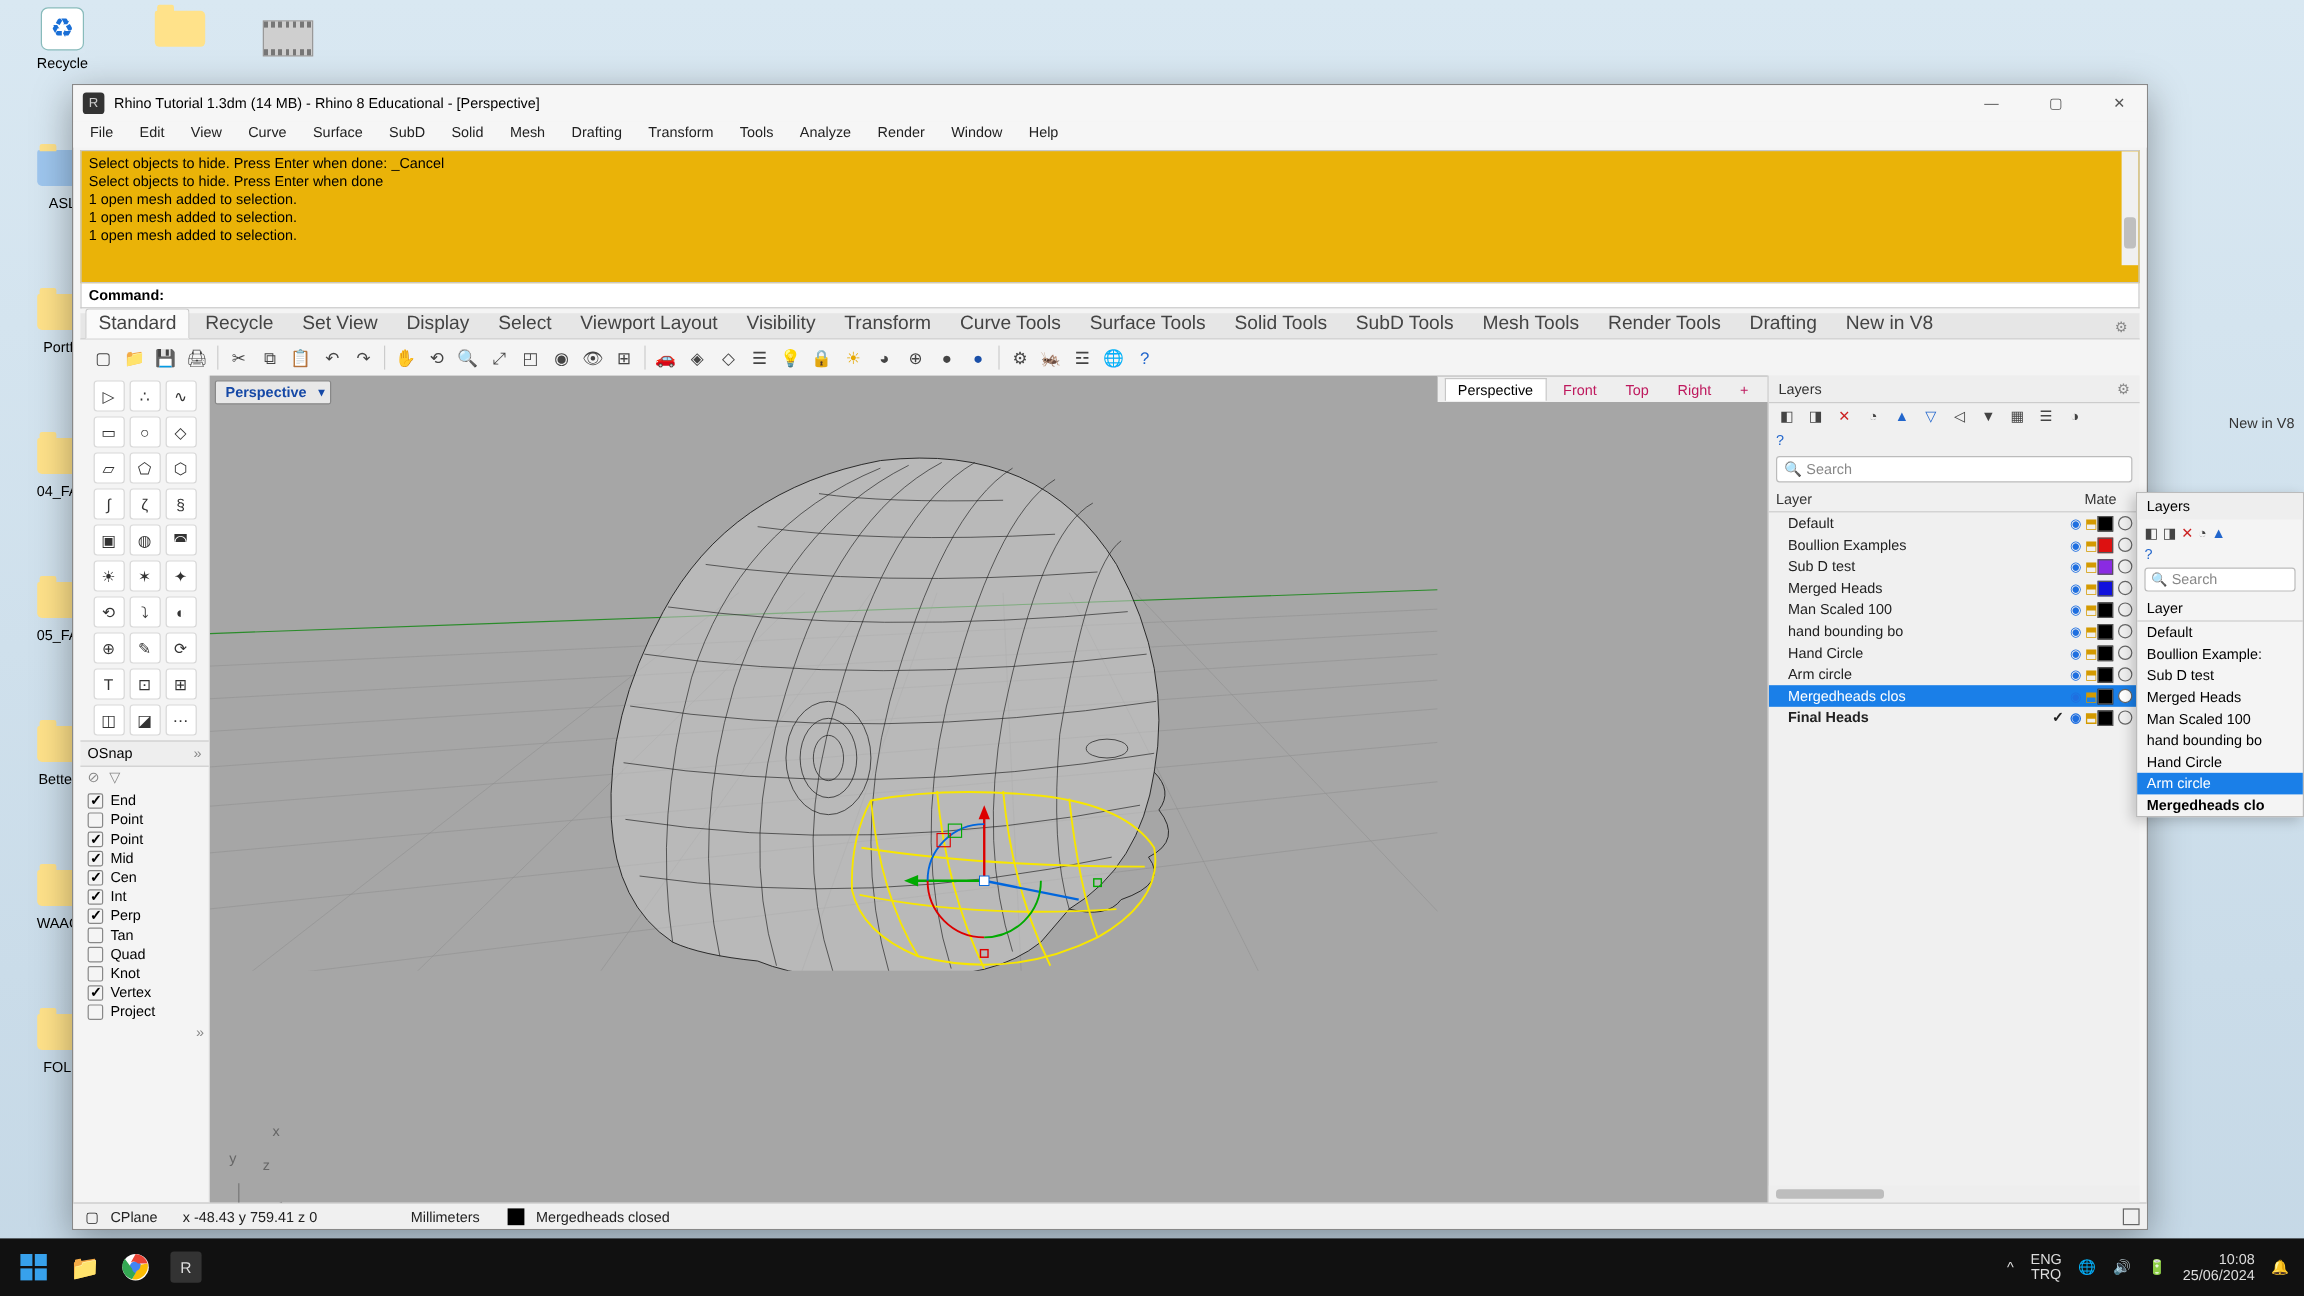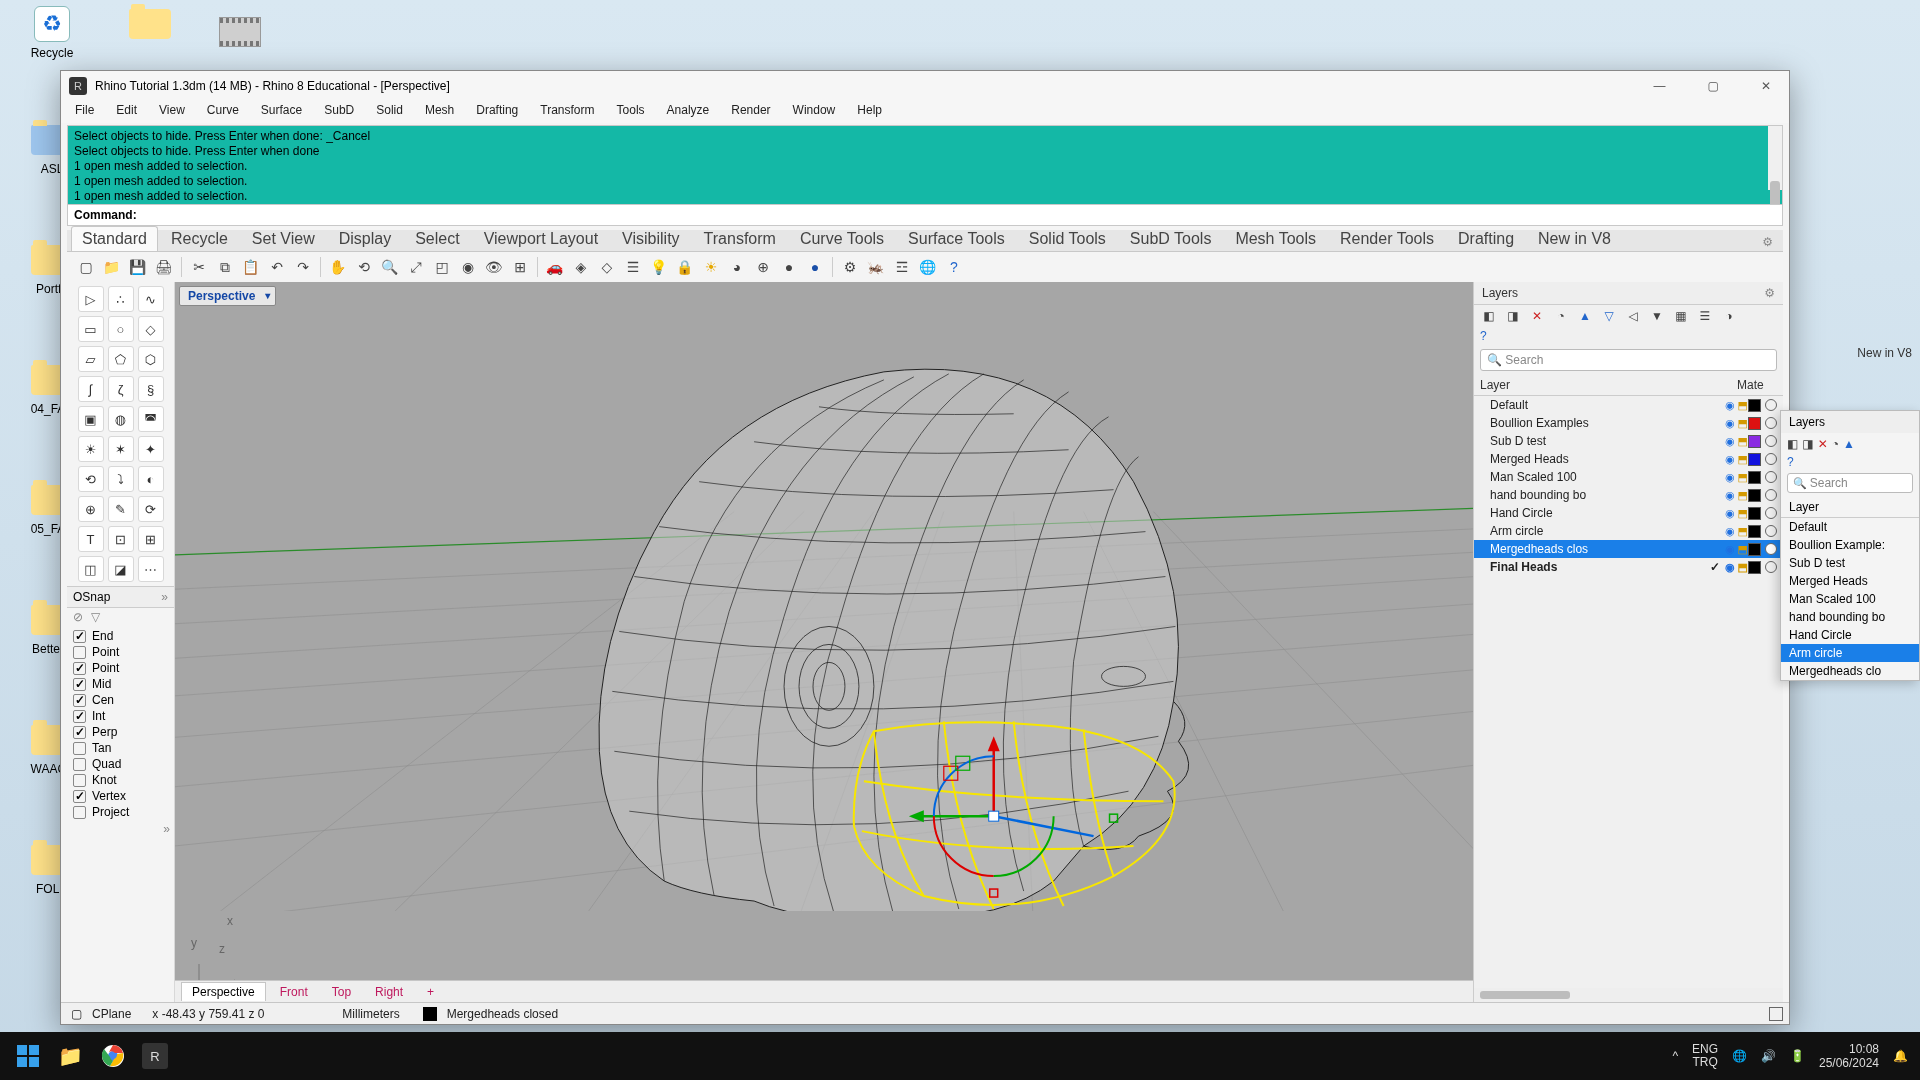--- a/index.html
+++ b/index.html
@@ -14,21 +14,21 @@
 .vid-shape::before,.vid-shape::after{content:"";position:absolute;left:0;right:0;height:5px;background:repeating-linear-gradient(90deg,#777 0 3px,#cfcfcf 3px 6px)}
 .vid-shape::before{top:0}.vid-shape::after{bottom:0}
 
 .rhino-win{position:absolute;left:60px;top:70px;width:1730px;height:955px;background:#f4f4f4;border:1px solid #888;box-shadow:0 8px 30px rgba(0,0,0,.35);display:flex;flex-direction:column}
 .titlebar{height:30px;display:flex;align-items:center;padding:0 8px;background:#f6f6f6}
 .titlebar .appico{width:18px;height:18px;background:#333;border-radius:3px;margin-right:8px;display:flex;align-items:center;justify-content:center;color:#ccc;font-size:11px}
 .titlebar .winctrl{margin-left:auto;display:flex;gap:22px;color:#555;font-size:13px}
 .titlebar .winctrl span{padding:4px 10px;cursor:default}
 .menu{height:22px;display:flex;gap:14px;padding:0 10px;background:#f6f6f6;color:#222}
 .menu span{padding:2px 4px}
-.cmdhist{background:#14b8a6;border:1px solid #c8c8c8;margin:2px 6px 0;padding:3px 6px;font-size:12px;position:relative;height:80px;overflow:hidden}
+.cmdhist{background:#eab308;border:1px solid #c8c8c8;margin:2px 6px 0;padding:3px 6px;font-size:12px;position:relative;height:111px;overflow:hidden}
 .cmdhist .line{line-height:15px}
 .cmdhist .sb{position:absolute;right:0;top:0;bottom:14px;width:14px;background:#f0f0f0}
 .cmdhist .sb::before{content:"";position:absolute;left:2px;right:2px;top:55px;height:26px;background:#bfbfbf;border-radius:3px}
 .cmdprompt{background:#fff;border:1px solid #c8c8c8;border-top:none;margin:0 6px;padding:3px 6px;font-weight:bold}
 .tabs{height:22px;background:#e6e6e6;border-bottom:1px solid #c8c8c8;display:flex;align-items:end;padding:0 4px;gap:2px;margin:4px 6px 0}
 .tabs .tab{padding:3px 10px;font-size:16px;color:#444;border:1px solid transparent;border-bottom:none;border-radius:3px 3px 0 0}
 .tabs .tab.active{background:#fafafa;border-color:#c8c8c8}
 .tabs .gear{margin-left:auto;color:#888;padding:2px 6px}
 .toolbar{height:30px;background:#f4f4f4;display:flex;align-items:center;gap:4px;padding:2px 8px;margin:0 6px}
 .toolbar .tb{width:22px;height:22px;display:flex;align-items:center;justify-content:center;font-size:14px;color:#444;border-radius:3px}
@@ -36,21 +36,21 @@
 
 .workrow{flex:1;display:flex;min-height:0;margin:0 6px}
 .sidebar{width:108px;background:#f4f4f4;display:flex;flex-direction:column;border-right:1px solid #d8d8d8}
 .sidebar .toolgrid{display:grid;grid-template-columns:repeat(3,26px);gap:4px;padding:4px;justify-content:center}
 .sidebar .toolgrid .t{width:26px;height:26px;border:1px solid #d8d8d8;border-radius:3px;background:#fff;display:flex;align-items:center;justify-content:center;font-size:13px;color:#333}
 .sidebar .osnaphdr{padding:3px 6px;font-size:12px;background:#eee;border-top:1px solid #ccc;border-bottom:1px solid #ccc;display:flex;align-items:center;justify-content:space-between}
 .osnaplist{padding:2px 6px}
 .osnaplist label{display:flex;align-items:center;gap:6px;font-size:12px;padding:1px 0}
 .osnaplist input{appearance:none;width:13px;height:13px;border:1px solid #888;border-radius:2px;position:relative}
 .osnaplist input:checked::after{content:"✓";position:absolute;left:1px;top:-2px;color:#000;font-size:12px;font-weight:bold}
-.viewport{flex:1;position:relative;background:#a6a6a6;display:flex;flex-direction:column}
+.viewport{flex:1;position:relative;background:#a6a6a6;display:flex;flex-direction:row}
 .vp-tab{position:absolute;left:4px;top:4px;background:#e8e8e8;border:1px solid #888;border-radius:2px;padding:2px 20px 2px 8px;font-weight:bold;color:#1548a6;font-size:12px}
 .vp-tab::after{content:"▾";position:absolute;right:5px;top:3px;color:#1548a6;font-size:10px}
 .canvas{flex:1;position:relative;overflow:hidden}
 .canvas svg{position:absolute;inset:0}
 .axes-lbl{position:absolute;left:16px;bottom:22px;font-size:11px;color:#666}
 .axes-lbl .y{position:absolute;left:0;bottom:8px}
 .axes-lbl .x{position:absolute;left:36px;bottom:30px}
 .axes-lbl .z{position:absolute;left:28px;bottom:2px}
 .axes-lbl svg{overflow:visible}
 
@@ -80,21 +80,21 @@
 .statusbar .cell{padding:0 10px;border-right:1px solid transparent}
 .statusbar .swblk{width:14px;height:14px;background:#000;margin-left:12px}
 .statusbar .push{margin-left:auto}
 .statusbar .b{font-weight:bold}
 
 
 .float-panel{position:absolute;right:0;top:340px;width:140px;background:#f4f4f4;border:1px solid #bbb;box-shadow:-3px 3px 10px rgba(0,0,0,.2)}
 .float-panel .fp-head{padding:4px 8px;background:#eee}
 .float-panel .frow{padding:2px 8px;font-size:12px;white-space:nowrap;overflow:hidden}
 .float-panel .frow.sel{background:#1a7fe8;color:#fff}
-.float-panel .frow.bold{font-weight:normal}
+.float-panel .frow.bold{font-weight:bold}
 .float-icons{display:flex;gap:4px;padding:4px 6px;font-size:12px;color:#444}
 .float-search{margin:4px 6px;padding:2px 5px;border:1px solid #bbb;border-radius:3px;background:#fff;color:#888;font-size:11px}
 .side-palette{position:absolute;right:0;top:416px;width:18px;display:flex;flex-direction:column;gap:8px;align-items:center}
 .side-palette span{font-size:14px;color:#555}
 .new-v8{position:absolute;right:8px;top:346px;font-size:12px;color:#333}
 
 
 .taskbar{position:absolute;left:0;right:0;bottom:0;height:48px;background:#111;display:flex;align-items:center;color:#ddd}
 .taskbar .start{width:44px;height:44px;display:flex;align-items:center;justify-content:center;margin-left:6px}
 .taskbar .start .win{display:grid;grid-template-columns:10px 10px;grid-template-rows:10px 10px;gap:2px}

